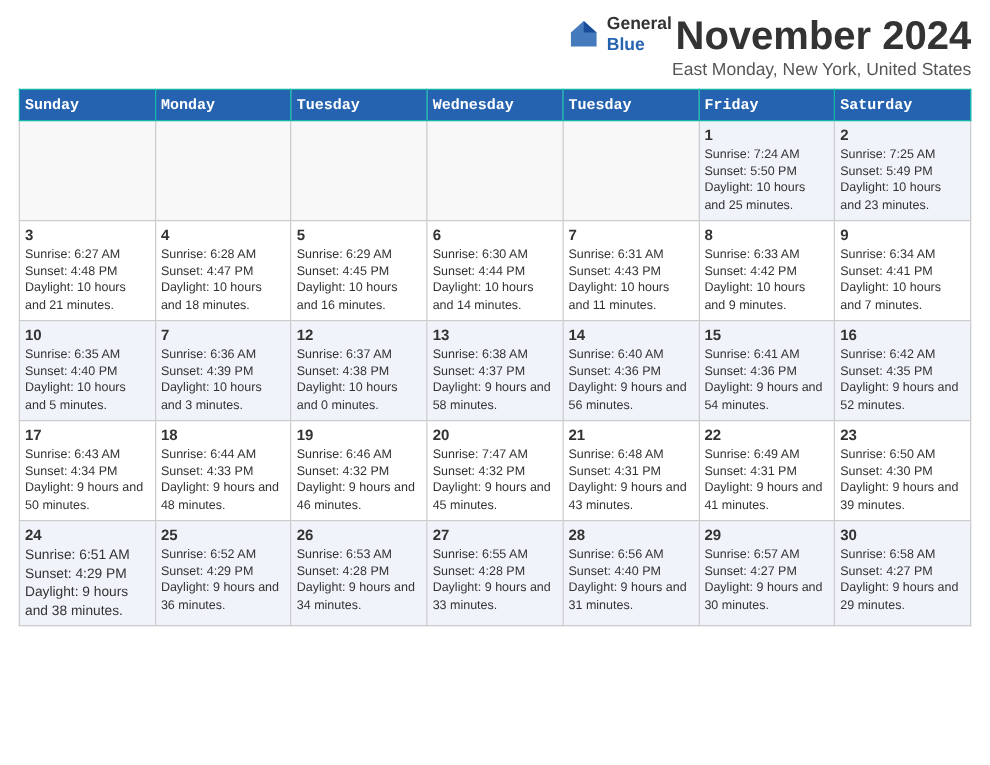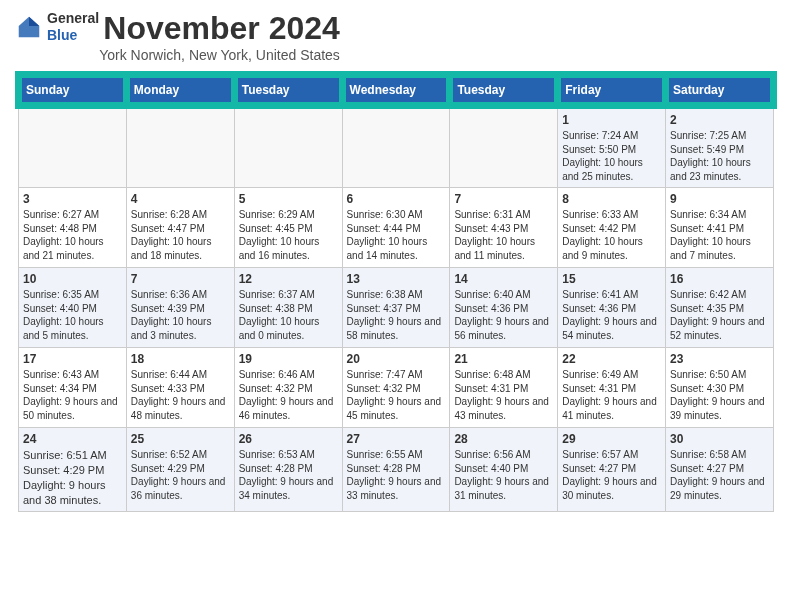--- a/index.html
+++ b/index.html
@@ -5,21 +5,21 @@
     * { box-sizing: border-box; margin: 0; padding: 0; }
     body {
       font-family: Arial, sans-serif;
       background: #fff;
       width: 792px;
       min-height: 612px;
       padding: 10px 15px;
     }
     .header {
       display: flex;
-      justify-content: flex-start;
+      justify-content: flex-end;
       align-items: flex-start;
       margin-bottom: 8px;
     }
     .logo {
       display: flex;
       align-items: center;
       gap: 4px;
     }
     .logo-text {
       font-size: 14px;
@@ -51,21 +51,22 @@
     }
     thead tr {
       background-color: #2563b0;
       color: white;
     }
     thead th {
       padding: 5px 4px;
       font-size: 12px;
       font-weight: bold;
       text-align: left;
-      border: 7px solid #14b8a6;
+      border: 1px solid #14b8a6;
+      font-family: Liberation Mono, monospace;
     }
     tbody tr {
       vertical-align: top;
     }
     tbody tr:nth-child(odd) {
       background-color: #f0f4fa;
     }
     tbody tr:nth-child(even) {
       background-color: #ffffff;
     }
@@ -96,21 +97,21 @@
       <polygon points="15,4 26,14 26,26 4,26 4,14" fill="#2563b0" opacity="0.85"></polygon>
       <polygon points="15,4 26,14 15,14" fill="#1a4d99"></polygon>
     </svg>
     <div class="logo-text">
       <div class="general">General</div>
       <div class="blue">Blue</div>
     </div>
   </div>
   <div class="title-block">
     <div class="month-title">November 2024</div>
-    <div class="location">York Norwich, New York, United States</div>
+    <div class="location">East Monday, New York, United States</div>
   </div>
 </div>
 
 <table>
   <thead>
     <tr id="weekday-header">
     <th>Sunday</th>
         <th>Monday</th>
         <th>Tuesday</th>
         <th>Wednesday</th>

